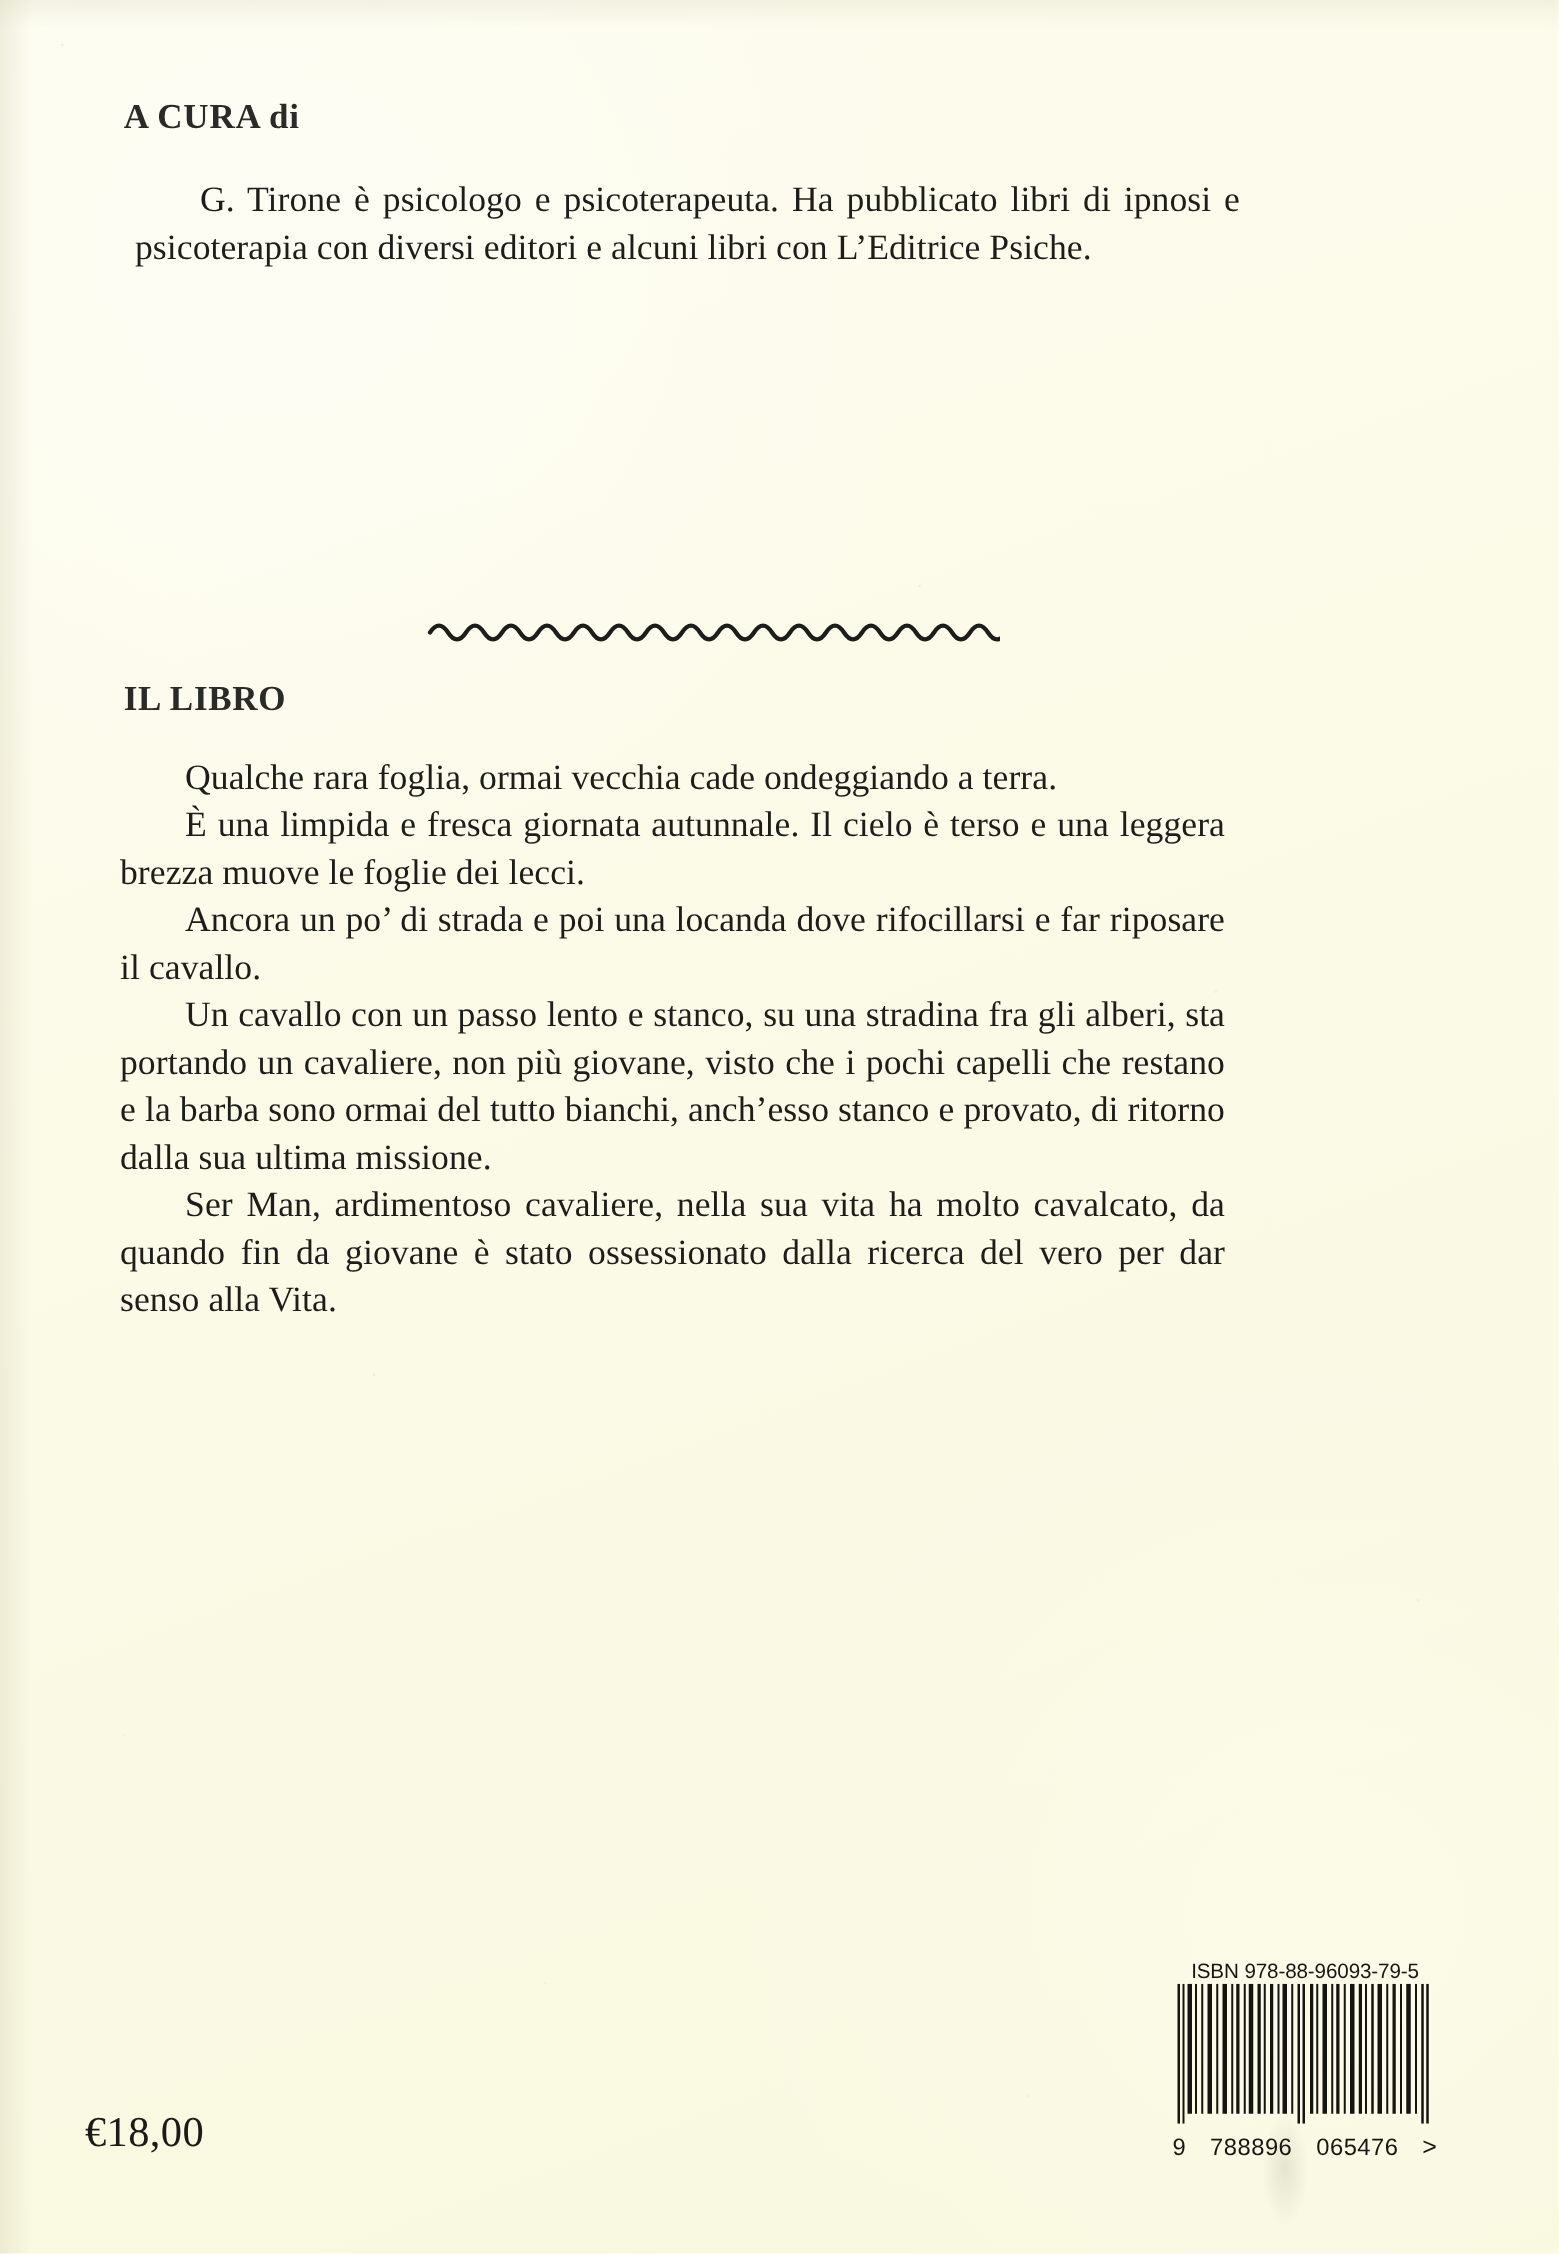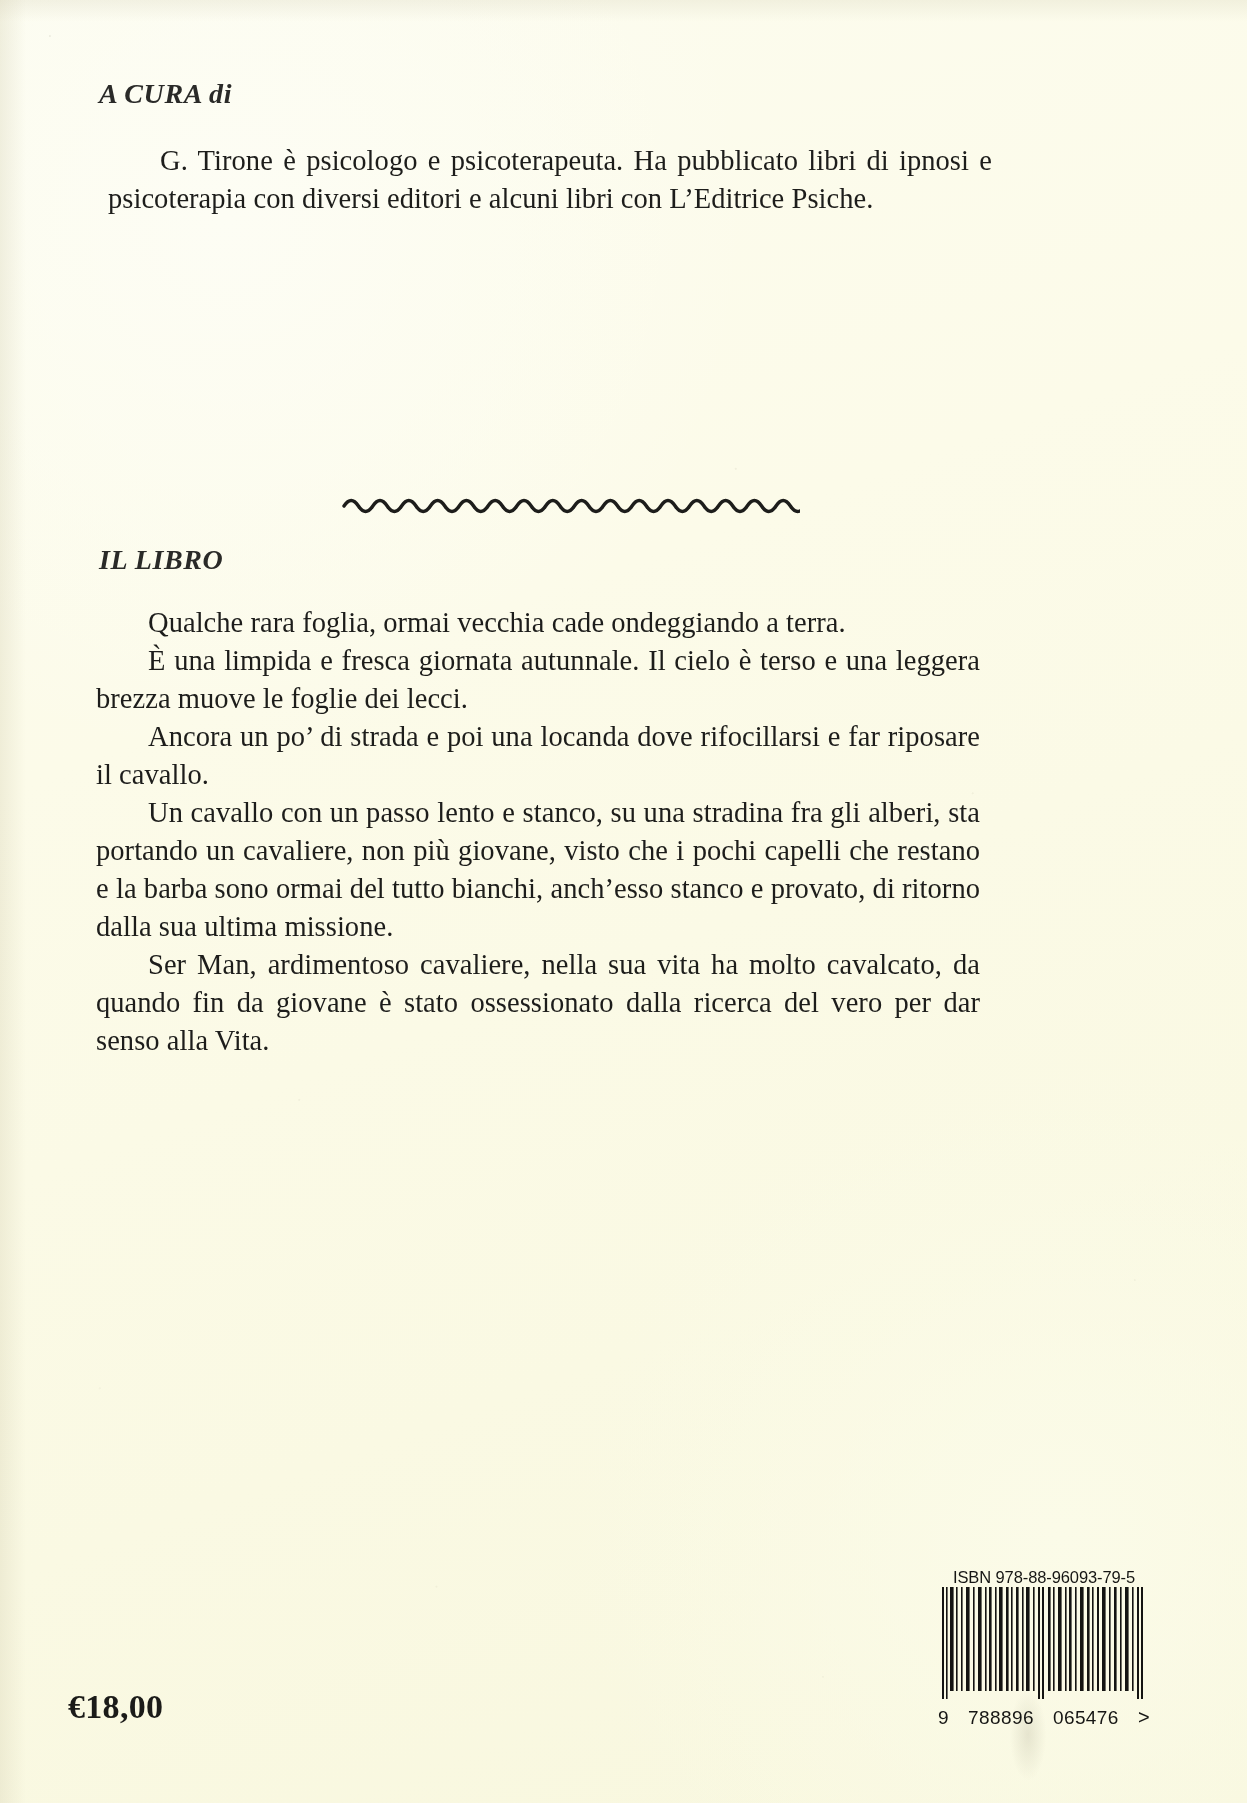--- a/index.html
+++ b/index.html
@@ -47,21 +47,20 @@
 
   .content {
     position: absolute;
     left: 96px;
     top: 0;
     width: 880px;
     height: 100%;
   }
 
   .section-heading {
-    font-style: italic;
     font-weight: 700;
     font-size: 28px;
     letter-spacing: 0.6px;
     color: #2a2a28;
   }
 
   #heading-a-cura { position: absolute; top: 78px; left: 3px; }
   #heading-il-libro { position: absolute; top: 544px; left: 3px; }
 
   .para {
@@ -95,21 +94,21 @@
     width: 460px;
     height: 40px;
   }
   .squiggle-wrap svg { display: block; }
 
   #price {
     position: absolute;
     left: 68px;
     top: 1688px;
     font-size: 34px;
-    font-weight: 700;
+    font-weight: 400;
     color: #1b1b19;
     letter-spacing: 0.3px;
     text-align: center;
   }
 
   .barcode-block {
     position: absolute;
     left: 938px;
     top: 1568px;
     width: 212px;

